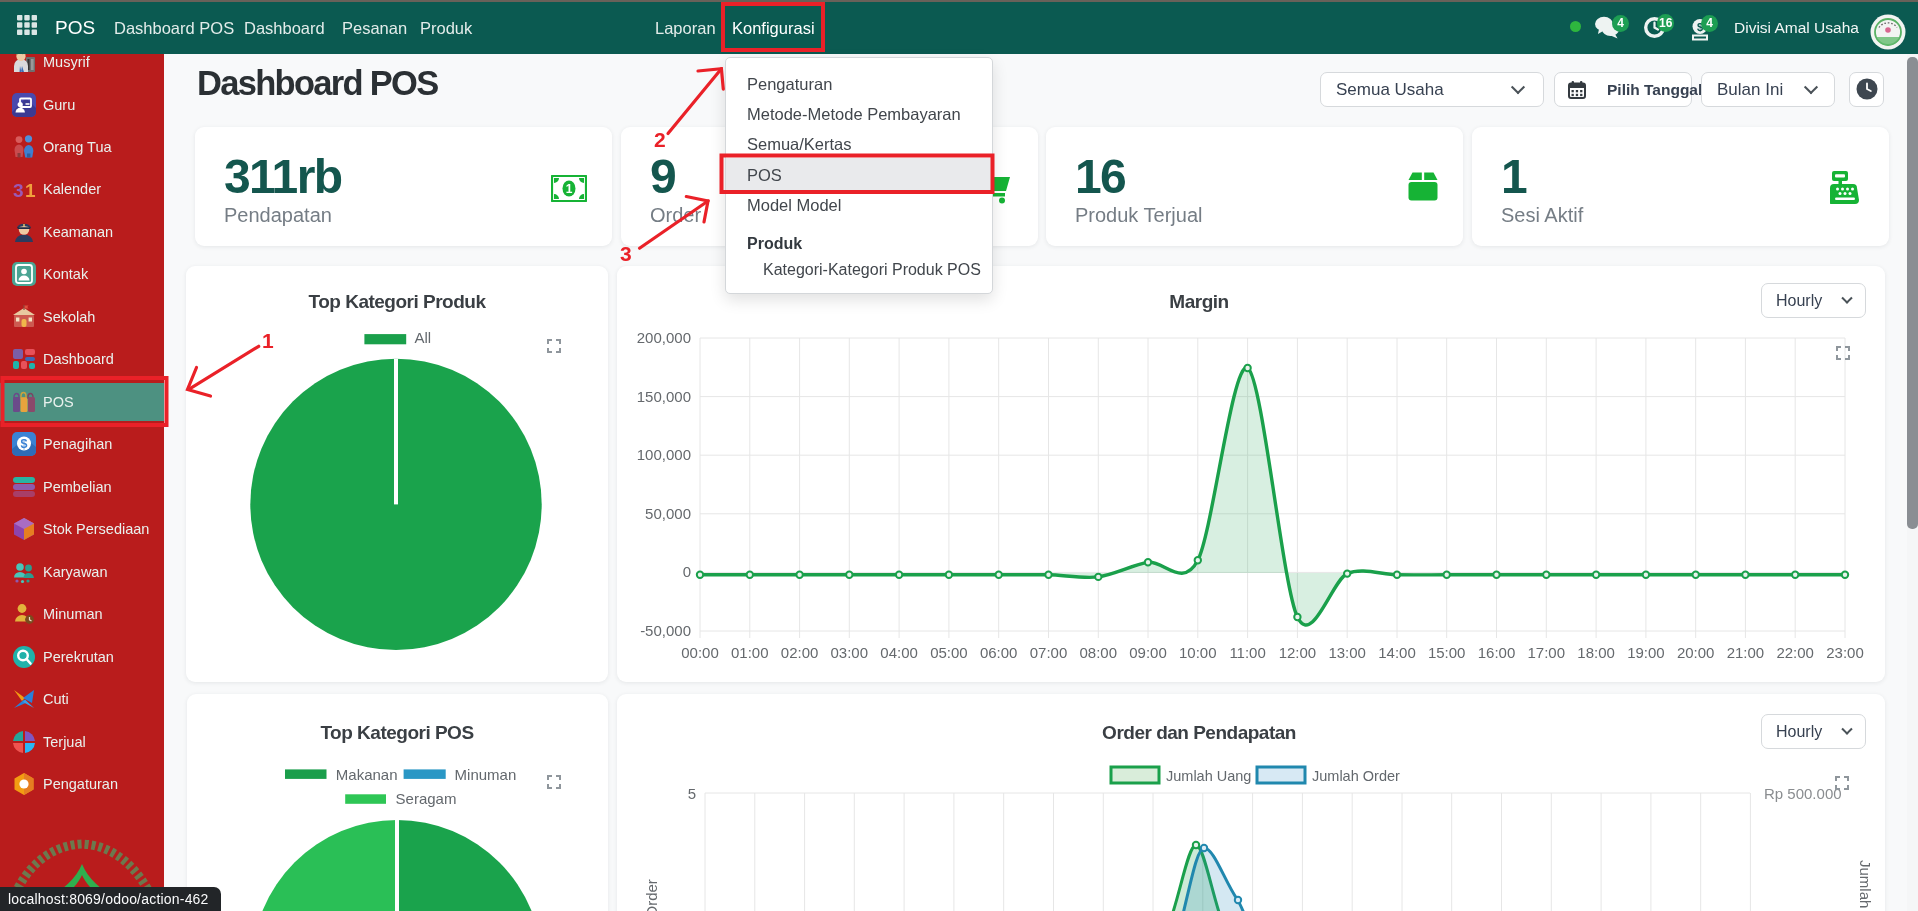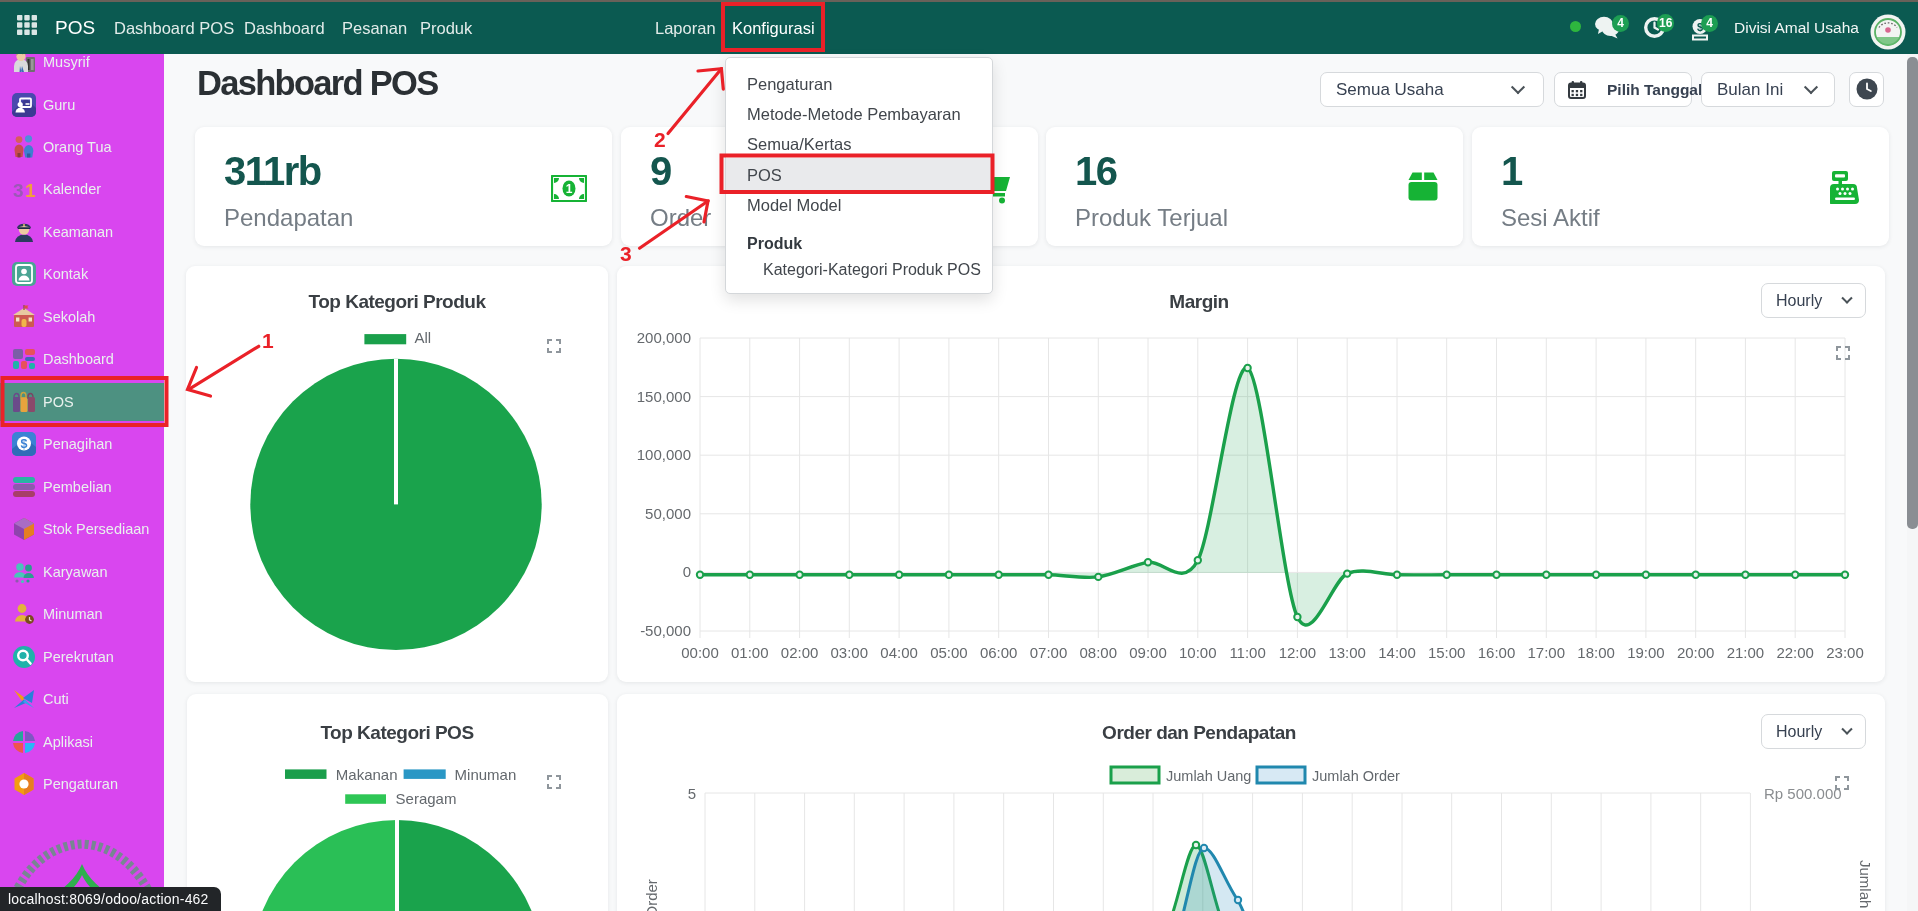--- a/index.html
+++ b/index.html
@@ -2,29 +2,29 @@
 <html><head>
 <meta charset="utf-8">
 <style>
 * { margin:0; padding:0; box-sizing:border-box; }
 html,body { width:1918px; height:911px; overflow:hidden; }
 body { font-family:"Liberation Sans", sans-serif; background:#f8f9fa; position:relative; }
 .abs { position:absolute; }
 #topstrip { position:absolute; left:0; top:0; width:1918px; height:2px; background:#696159; z-index:5; }
 #navbar { position:absolute; left:0; top:2px; width:1918px; height:52px; background:#0b5a51; z-index:5; }
 .navitem { position:absolute; top:0; height:52px; line-height:52px; color:#e3ecea; font-size:16.5px; white-space:nowrap; }
-#sidebar { position:absolute; left:0; top:54px; width:164px; height:857px; background:#d946ef; z-index:4; overflow:hidden; }
+#sidebar { position:absolute; left:0; top:54px; width:164px; height:857px; background:#b91c1c; z-index:4; overflow:hidden; }
 .srow { position:absolute; left:0; width:164px; height:38px; }
 .srow .ic { position:absolute; left:12px; top:50%; transform:translateY(-50%); width:24px; height:24px; }
 .srow .lb { position:absolute; left:43px; top:50%; transform:translateY(-50%); color:#e9f1ee; font-size:14.5px; white-space:nowrap; }
 .srow.active { background:#4d9181; }
 #main { position:absolute; left:164px; top:54px; width:1754px; height:857px; }
 .card { position:absolute; background:#fff; border-radius:9px; box-shadow:0 1px 4px rgba(30,40,50,.09); }
-.kpi-num { position:absolute; left:29px; top:22px; font-size:40px; font-weight:700; color:#14564e; letter-spacing:-1.6px; }
-.kpi-lbl { position:absolute; left:29px; top:77px; font-size:24px; color:#757d85; }
+.kpi-num { position:absolute; left:29px; top:22px; font-size:48px; font-weight:700; color:#14564e; letter-spacing:-1.6px; }
+.kpi-lbl { position:absolute; left:29px; top:77px; font-size:20px; color:#757d85; }
 .ctl { position:absolute; height:35px; background:#fff; border:1px solid #d6d9dc; border-radius:7px; color:#374151; font-size:17px; line-height:33px; white-space:nowrap; }
 .chev { display:inline-block; width:10px; height:10px; border-right:2px solid #4a5258; border-bottom:2px solid #4a5258; transform:rotate(45deg) translate(-2px,-2px); }
 .exp { position:absolute; width:14px; height:14px; }
 .exp:before { content:""; position:absolute; inset:0; border:2px solid #8f969c; -webkit-mask:linear-gradient(#000 0 0) top left/5px 5px no-repeat, linear-gradient(#000 0 0) top right/5px 5px no-repeat, linear-gradient(#000 0 0) bottom left/5px 5px no-repeat, linear-gradient(#000 0 0) bottom right/5px 5px no-repeat; mask:linear-gradient(#000 0 0) top left/5px 5px no-repeat, linear-gradient(#000 0 0) top right/5px 5px no-repeat, linear-gradient(#000 0 0) bottom left/5px 5px no-repeat, linear-gradient(#000 0 0) bottom right/5px 5px no-repeat; }
 #dropdown { position:absolute; left:725px; top:57px; width:268px; height:237px; background:#fff; border:1px solid #d4d7da; border-radius:5px; box-shadow:0 6px 16px rgba(0,0,0,.12); z-index:20; }
 .ditem { position:absolute; left:21px; font-size:16.5px; color:#41464c; white-space:nowrap; }
 #statusbar { position:absolute; left:0; top:887px; width:221px; height:24px; background:#222528; border-top-right-radius:7px; color:#fafbfc; font-size:14px; line-height:24px; padding-left:8px; z-index:30; letter-spacing:0.2px; }
 #sb-track { position:absolute; left:1907px; top:54px; width:11px; height:857px; background:#f5f6f7; z-index:6; }
 #sb-thumb { position:absolute; left:1907px; top:57px; width:11px; height:472px; background:#8a8e93; border-radius:5px; z-index:7; }
 #annot { position:absolute; left:0; top:0; width:1918px; height:911px; z-index:40; pointer-events:none; }
@@ -244,21 +244,21 @@
       </svg>
       <span class="lb">Cuti</span>
     </div>
   <div class="srow" style="top:668.6px">
       <svg class="ic" viewBox="0 0 24 24">
         <path d="M11,11 V1 A11 11 0 0 0 1,11 Z" fill="#26a69a"></path>
         <path d="M13,11 H23 A11 11 0 0 0 13,1 Z" fill="#7e57c2"></path>
         <path d="M11,13 H1 A11 11 0 0 0 11,23 Z" fill="#ef5350"></path>
         <path d="M13,13 V23 A11 11 0 0 0 23,13 Z" fill="#29b6f6"></path>
       </svg>
-      <span class="lb">Aplikasi</span>
+      <span class="lb">Terjual</span>
     </div>
   <div class="srow" style="top:711px">
       <svg class="ic" viewBox="0 0 24 24">
         <path d="M12,1 L21.5,6.5 L21.5,17.5 L12,23 L2.5,17.5 L2.5,6.5 Z" fill="#f39c12"></path>
         <path d="M12,1 L21.5,6.5 L21.5,17.5 L12,23 Z" fill="#e67e22"></path>
         <circle cx="12" cy="12" r="4.6" fill="#fff"></circle>
       </svg>
       <span class="lb">Pengaturan</span>
     </div>
   <svg class="abs" style="left:0;top:766px" width="164" height="91" viewBox="0 0 164 91">

